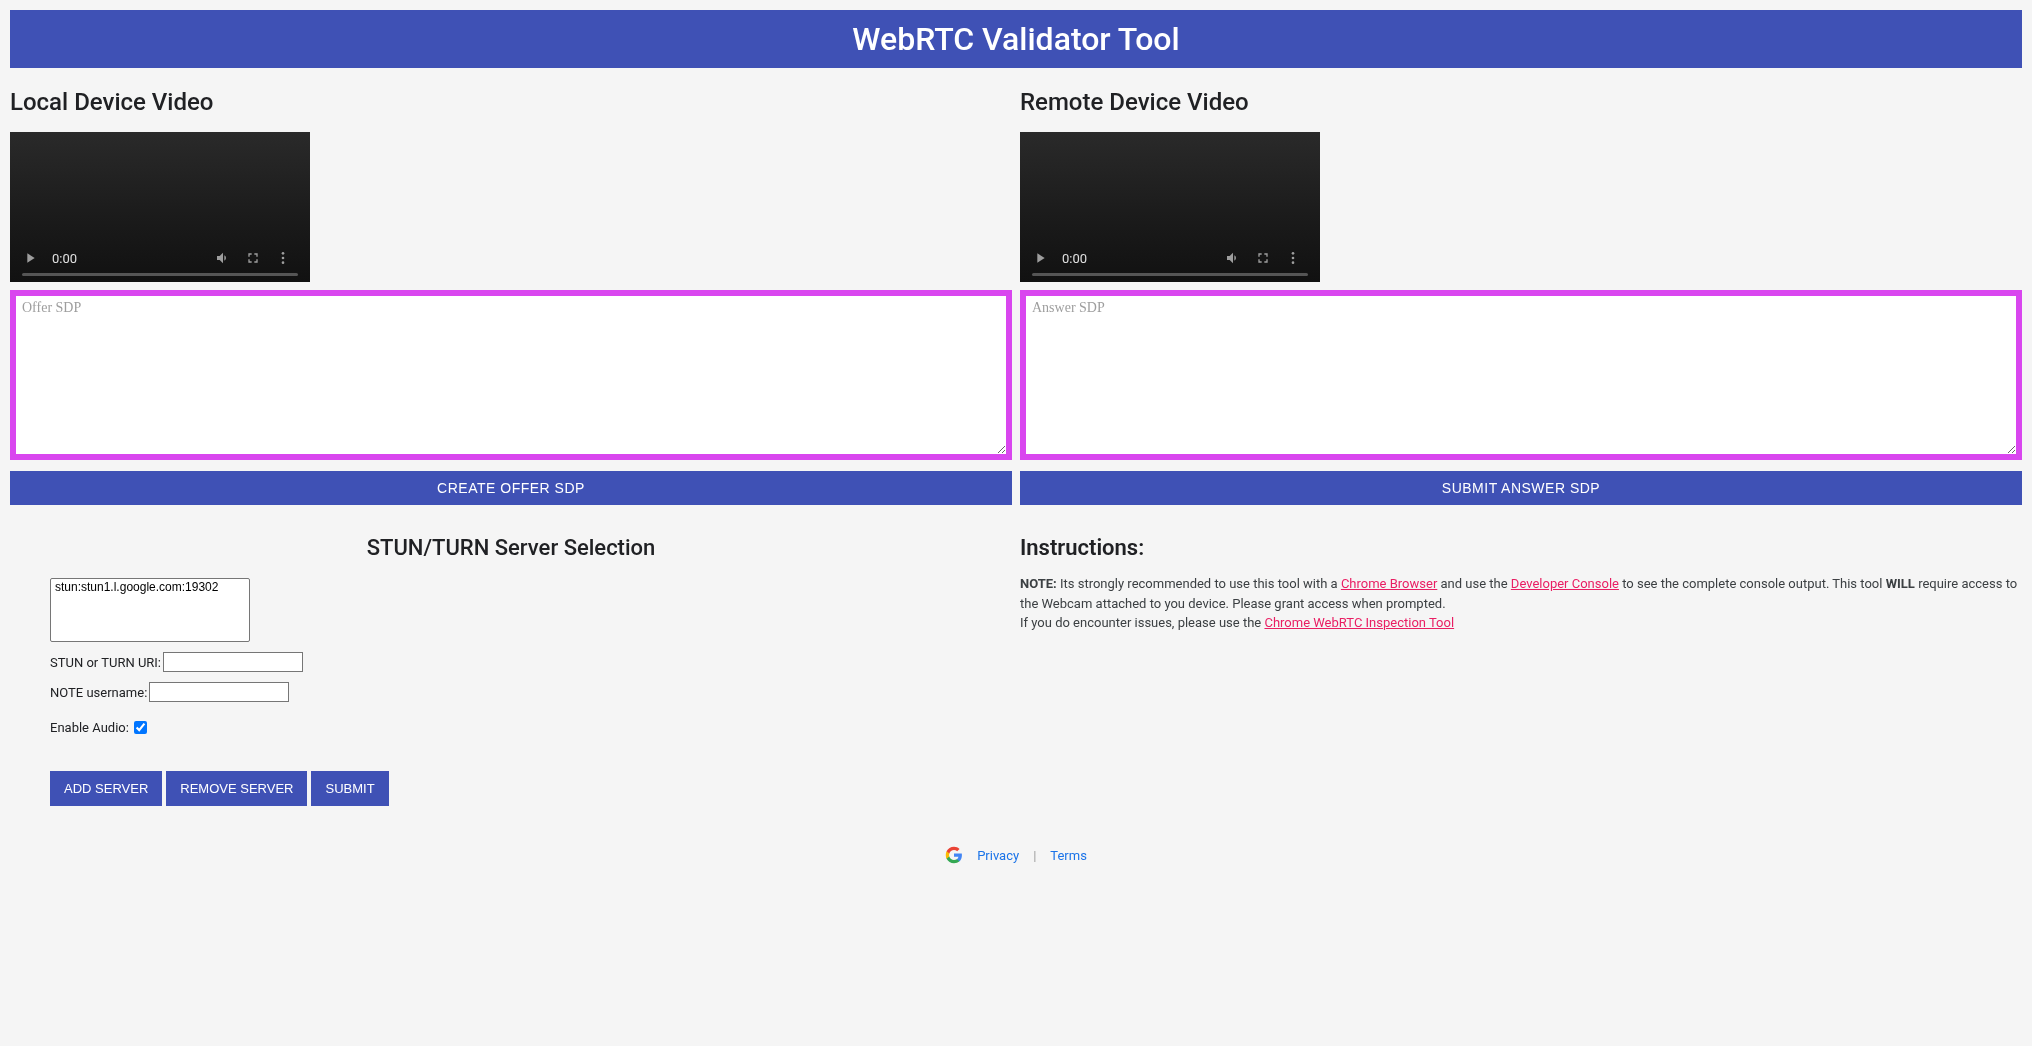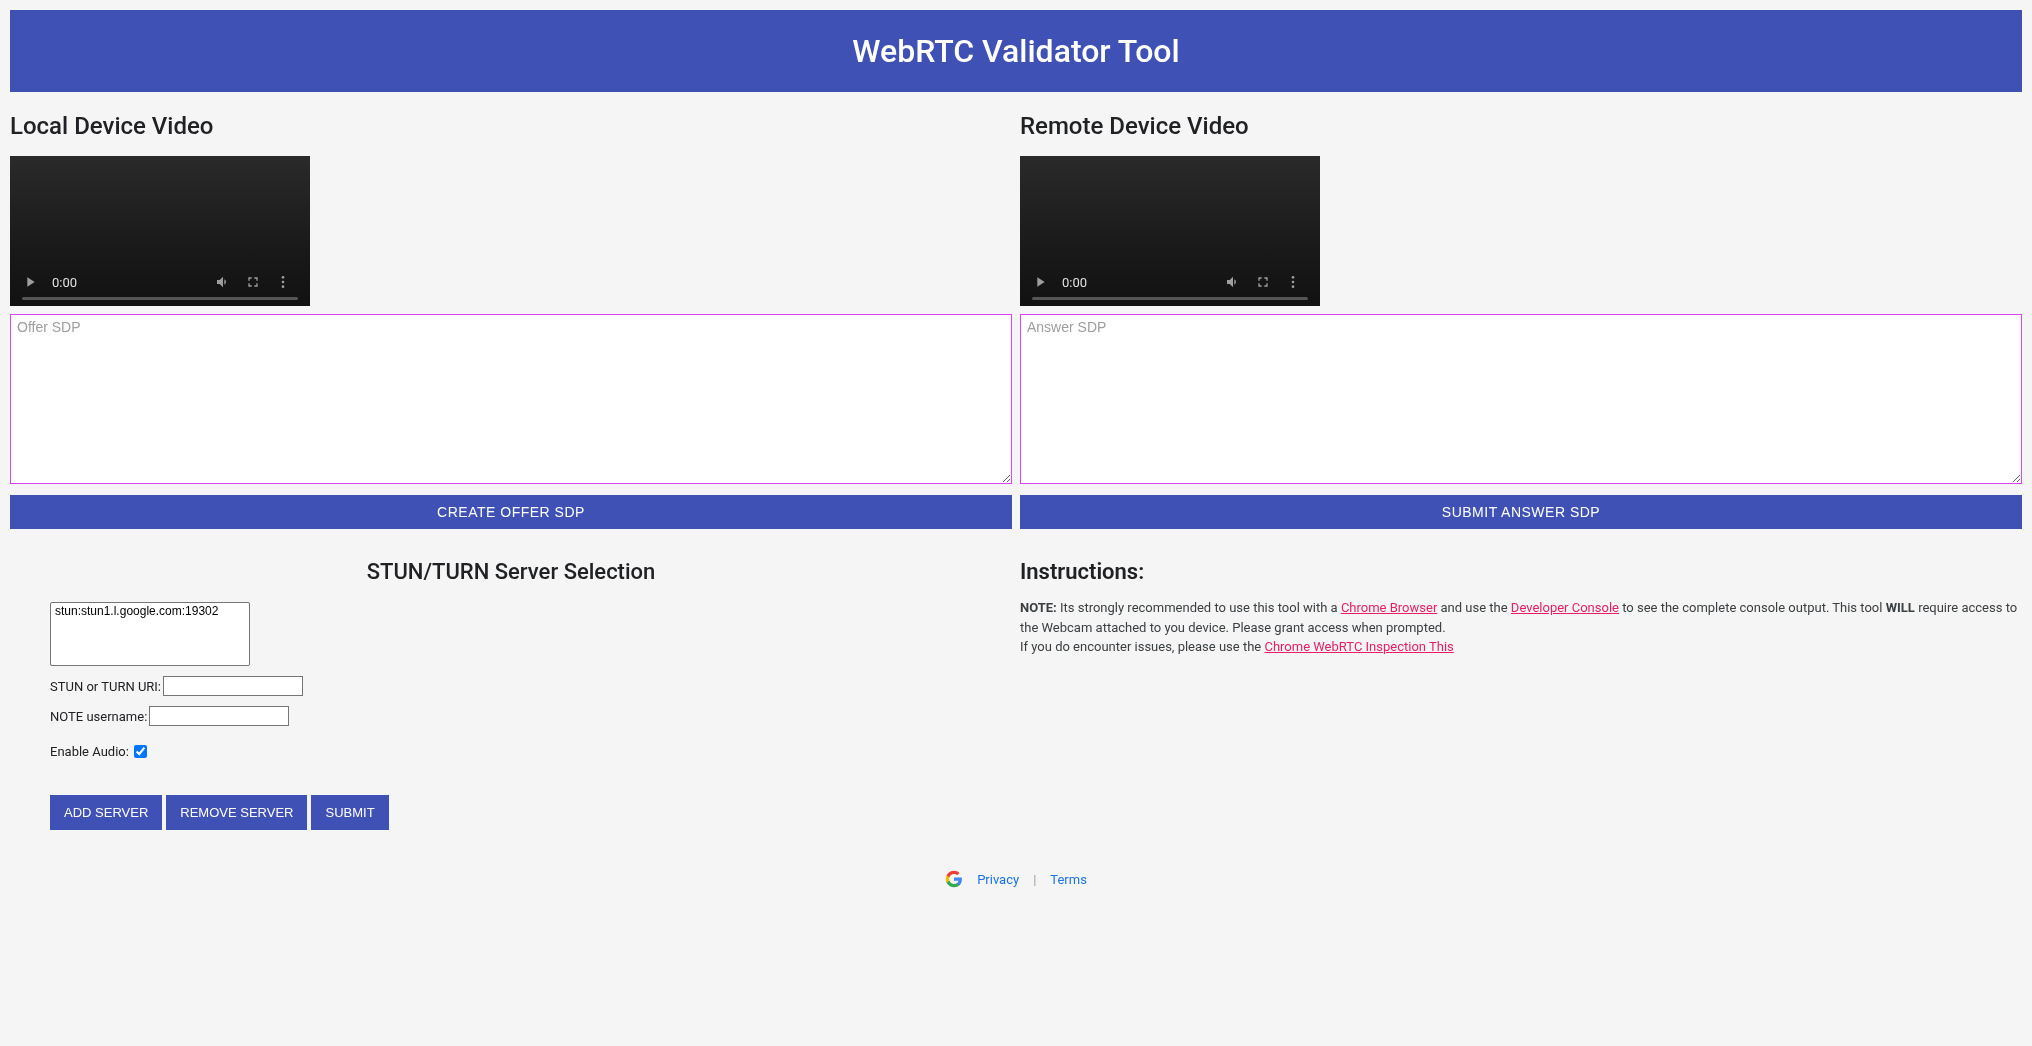--- a/index.html
+++ b/index.html
@@ -9,21 +9,21 @@
     color: #202124;
     font-size: 14px;
   }
   .page {
     padding: 10px;
   }
   .header-bar {
     background: #3f51b5;
     color: #fff;
     text-align: center;
-    padding: 22px 0;
+    padding: 10px 0;
     font-size: 32px;
     font-weight: 500;
   }
   .cols {
     display: flex;
     gap: 8px;
     margin-top: 20px;
   }
   .col {
     flex: 1;
@@ -64,25 +64,25 @@
   .video-progress {
     position: absolute;
     left: 12px; right: 12px; bottom: 6px;
     height: 3px;
     background: #555;
     border-radius: 2px;
   }
   .sdp-box {
     width: 100%;
     height: 170px;
-    border: 1px solid #d946ef;
+    border: 6px solid #d946ef;
     background: #fff;
     resize: both;
     overflow: auto;
-    font-family: Liberation Sans, sans-serif;
+    font-family: Liberation Serif, serif;
     font-size: 14px;
     padding: 4px 6px;
     color: #5f6368;
   }
   .sdp-box::placeholder { color: #9e9e9e; }
   .big-btn {
     display: block;
     width: 100%;
     background: #3f51b5;
     color: #fff;
@@ -291,21 +291,21 @@
       <textarea class="sdp-box" placeholder="Answer SDP" style=""></textarea>
 
       <button class="big-btn">SUBMIT ANSWER SDP</button>
 
       <div class="instructions-block">
         <h3 class="instructions-title">Instructions:</h3>
         <p class="instructions-text">
           <b>NOTE:</b><span> Its strongly recommended to use this tool with a </span><a href="#">Chrome Browser</a><span> and use the </span><a href="#">Developer Console</a><span> to see the complete console output. This tool </span><b>WILL</b><span> require access to the Webcam attached to you device. Please grant access when prompted.</span>
         </p>
         <p class="instructions-text">
-          <span>If you do encounter issues, please use the </span><a href="#">Chrome WebRTC Inspection This</a>
+          <span>If you do encounter issues, please use the </span><a href="#">Chrome WebRTC Inspection Tool</a>
         </p>
       </div>
     </div>
   </div>
 
   <div class="footer">
     <span class="g-logo">
       <svg viewBox="0 0 48 48" width="18" height="18">
           <path fill="#4285F4" d="M45.1 24.5c0-1.6-.1-3.1-.4-4.5H24v8.5h11.9c-.5 2.8-2.1 5.2-4.4 6.8v5.6h7.1c4.2-3.9 6.5-9.6 6.5-16.4z"></path>
           <path fill="#34A853" d="M24 46c6 0 11-2 14.6-5.3l-7.1-5.6c-2 1.3-4.5 2.1-7.5 2.1-5.8 0-10.7-3.9-12.5-9.2H4.2v5.8C7.8 41 15.3 46 24 46z"></path>

